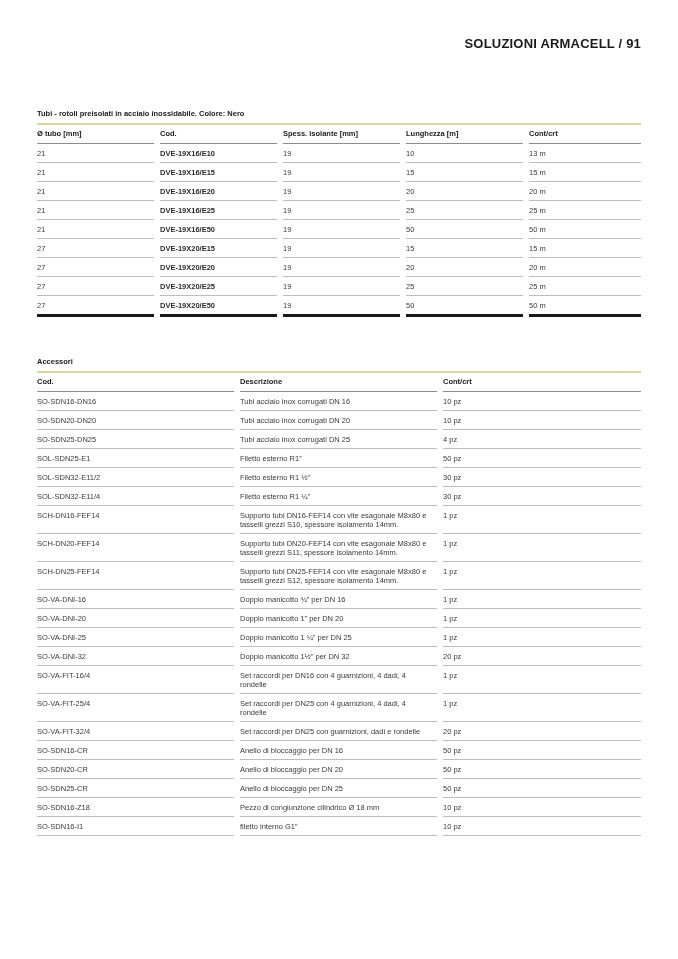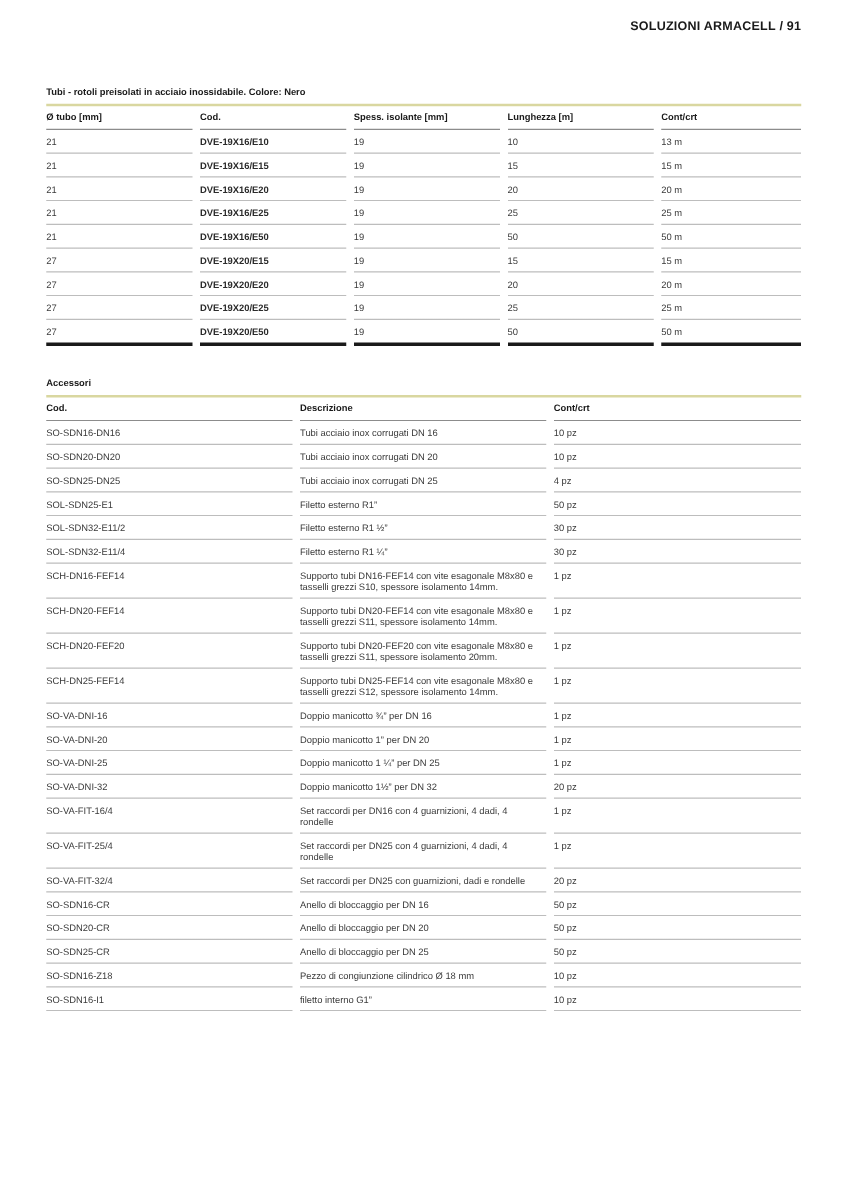--- a/index.html
+++ b/index.html
@@ -7,39 +7,40 @@
   body {
     width: 678px;
     height: 959px;
     position: relative;
     font-family: "Liberation Sans", sans-serif;
     color: var(--text, #3a3a3a);
     overflow: hidden;
   }
   .page-header {
     position: absolute;
-    top: 16px;
+    top: 36px;
     right: 37px;
-    font-size: 10px;
+    font-size: 13px;
     font-weight: bold;
     letter-spacing: 0.2px;
     color: var(--heading, #1a1a1a);
   }
   .content {
     position: absolute;
     left: 37px;
     top: 69px;
     width: 604px;
   }
   .table-title {
     font-size: 7.5px;
     font-weight: bold;
     line-height: 9px;
     color: var(--heading, #1a1a1a);
     margin-bottom: 5px;
+    margin-top: 40px;
   }
   .accent-line {
     height: 2px;
     background: var(--accent, #d9d7a0);
   }
   table.data-table {
     width: 604px;
     table-layout: fixed;
     border-collapse: collapse;
   }
@@ -229,25 +230,20 @@
             <td>SCH-DN16-FEF14</td>
             <td>Supporto tubi DN16-FEF14 con vite esagonale M8x80 e tasselli grezzi S10, spessore isolamento 14mm.</td>
             <td>1 pz</td>
           </tr>
           <tr>
             <td>SCH-DN20-FEF14</td>
             <td>Supporto tubi DN20-FEF14 con vite esagonale M8x80 e tasselli grezzi S11, spessore isolamento 14mm.</td>
             <td>1 pz</td>
           </tr>
           <tr>
-            <td>SCH-DN20-FEF20</td>
-            <td>Supporto tubi DN20-FEF20 con vite esagonale M8x80 e tasselli grezzi S11, spessore isolamento 20mm.</td>
-            <td>1 pz</td>
-          </tr>
-          <tr>
             <td>SCH-DN25-FEF14</td>
             <td>Supporto tubi DN25-FEF14 con vite esagonale M8x80 e tasselli grezzi S12, spessore isolamento 14mm.</td>
             <td>1 pz</td>
           </tr>
           <tr>
             <td>SO-VA-DNI-16</td>
             <td>Doppio manicotto ¾” per DN 16</td>
             <td>1 pz</td>
           </tr>
           <tr>

